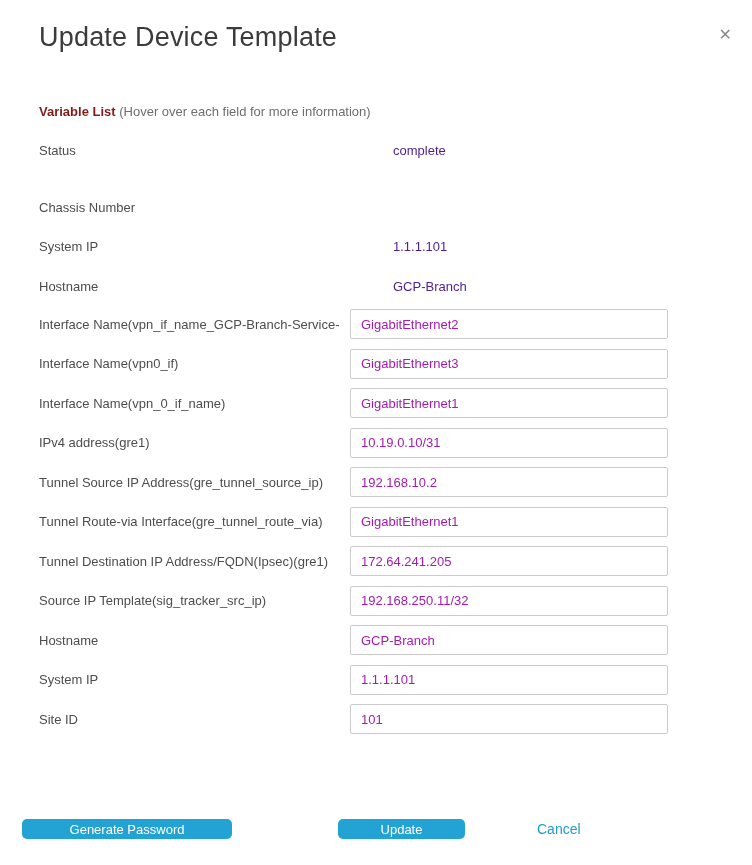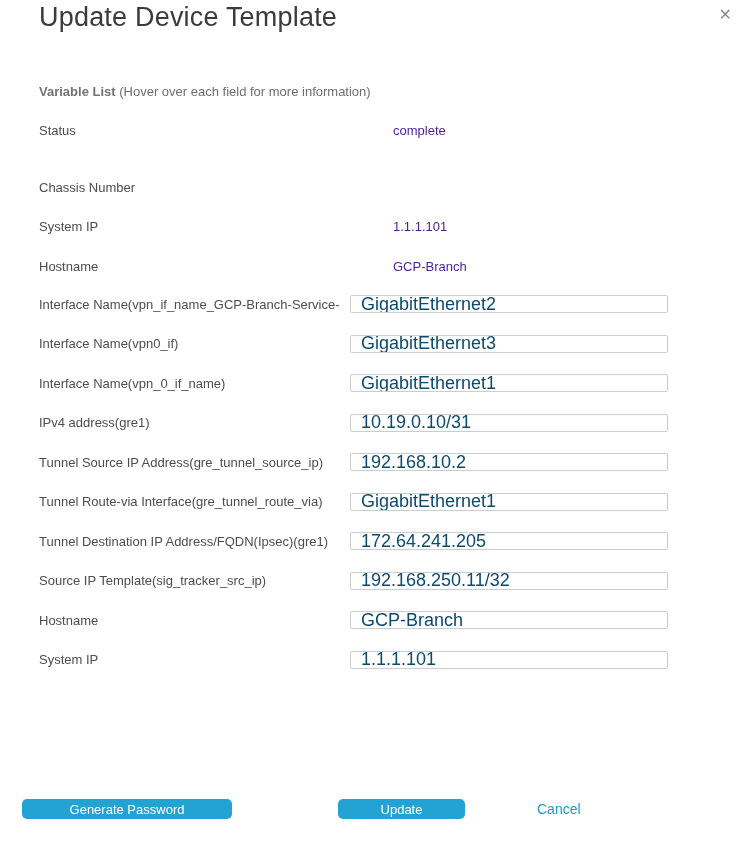--- a/index.html
+++ b/index.html
@@ -13,29 +13,30 @@
   .modal { position: relative; width: 752px; height: 865px; background: #fff; }
   .close-btn {
     position: absolute; top: 3px; right: 16px;
     font-size: 16px; color: #8a8a8a; font-weight: 300;
     background: none; border: none; cursor: pointer;
     padding: 4px; line-height: 1;
     font-family: "Liberation Sans", sans-serif;
   }
   .content { padding: 0 84px 0 39px; }
   .title {
+    margin-top: 20px;
     font-size: 27px; font-weight: 300; color: #3b3b3b;
     line-height: 34px; letter-spacing: 0.2px;
   }
   .section-header {
     margin-top: 50px; height: 16px;
     font-size: 13px; color: #6e6e6e;
     white-space: nowrap;
   }
-  .section-header .heading { font-weight: bold; color: #737373; }
+  .section-header .heading { font-weight: bold; color: #7f1d1d; }
   .row {
     display: grid;
     grid-template-columns: 311px 1fr;
     align-items: center;
   }
   .row .label {
     font-size: 13px; color: #4d4d4d;
     white-space: nowrap; overflow: hidden;
     padding-right: 2px;
   }
@@ -46,25 +47,25 @@
   }
   .ro-row { height: 16px; gap: 32px; }
   .row-status   { margin-top: 22px; }
   .row-chassis  { margin-top: 41px; }
   .row-sysip    { margin-top: 23px; }
   .row-hostname { margin-top: 24px; }
   .input-rows { margin-top: 15px; }
   .input-row { height: 30px; }
   .input-row + .input-row { margin-top: 9.5px; }
   .field-input {
-    width: 100%; height: 18px;
+    width: 100%; height: 30px;
     border: 1px solid #cccccc; border-radius: 2px;
     background: #fff;
     font-family: "Liberation Sans", sans-serif;
-    font-size: 18px; color: #0c4a6e;
+    font-size: 13px; color: #a21caf;
     padding: 0 10px;
     outline: none;
   }
   .footer {
     position: absolute; left: 0; right: 0; top: 799px;
     display: flex; align-items: center;
     padding-left: 22px;
   }
   .btn {
     border: none; border-radius: 5px;
@@ -149,20 +150,24 @@
         <input class="field-input" type="text" value="192.168.250.11/32" style="">
       </div>
       <div class="row input-row">
         <span class="label">Hostname</span>
         <input class="field-input" type="text" value="GCP-Branch" style="">
       </div>
       <div class="row input-row">
         <span class="label">System IP</span>
         <input class="field-input" type="text" value="1.1.1.101" style="">
       </div>
+      <div class="row input-row">
+        <span class="label">Site ID</span>
+        <input class="field-input" type="text" value="101" style="">
+      </div>
     </div>
   </div>
 
   <div class="footer">
     <button class="btn btn-generate">Generate Password</button>
     <button class="btn btn-update">Update</button>
     <button class="cancel-link">Cancel</button>
   </div>
 </div>
 

